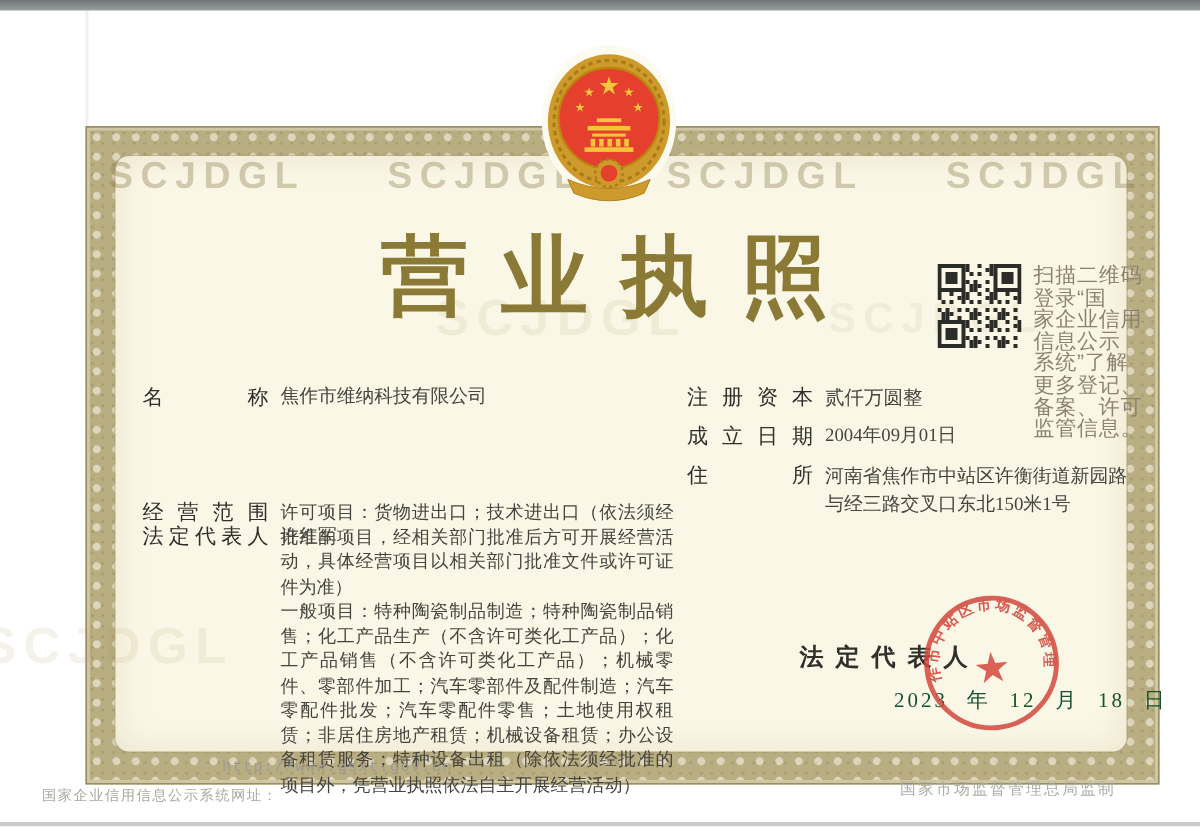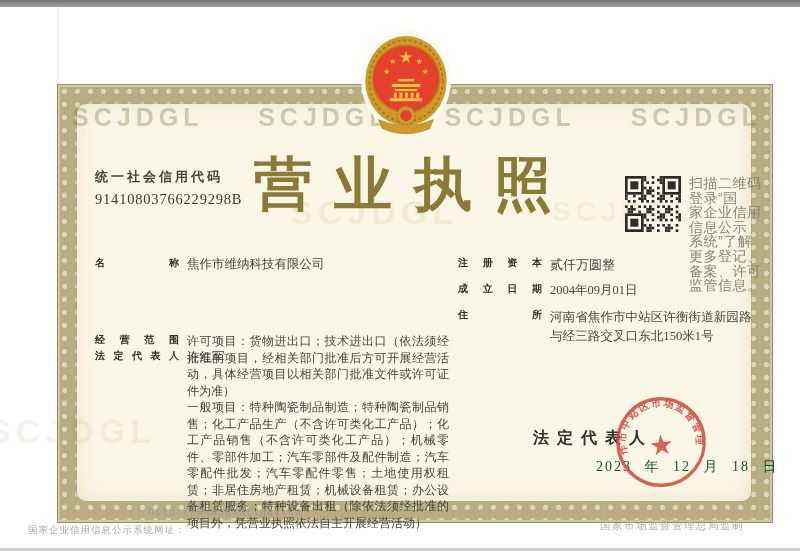--- a/index.html
+++ b/index.html
@@ -41,21 +41,21 @@
   .license-title{position:absolute;left:255px;top:146px;width:340px;text-align:center;z-index:5;
         font-family:"Liberation Serif","DejaVu Serif",serif;font-weight:900;font-size:58px;
         color:#8a7a35;letter-spacing:22px;transform:translateX(-11px);white-space:nowrap;}
 
   .qr-box{position:absolute;left:625px;top:176px;width:56px;height:56px;z-index:5;}
   .qr-box svg{width:56px;height:56px;display:block;}
   .qr-caption{position:absolute;left:689px;top:176px;width:74px;z-index:5;
         font-size:14px;line-height:14.6px;color:#8d8271;letter-spacing:0.5px;}
 
   .row{position:absolute;display:flex;z-index:5;}
-  .flabel{width:84px;flex:0 0 84px;font-size:10px;font-weight:700;color:#302f2b;
+  .flabel{width:84px;flex:0 0 84px;font-size:14px;font-weight:400;color:#302f2b;
         text-align:justify;text-align-last:justify;}
   .fvalue{margin-left:8px;font-family:"Liberation Serif","DejaVu Serif",serif;
         font-size:12.5px;color:#45443e;}
   .left-col{left:95px;width:360px;}
   .right-col{left:458px;width:305px;}
   .scope-val{width:262px;font-size:12px;line-height:16.5px;text-align:justify;}
   .scope-val p{margin:0;}
   .addr-val{width:214px;font-size:12.6px;line-height:19px;}
   .nowrapv{white-space:nowrap;}
 
@@ -119,24 +119,20 @@
         <rect x="55" y="61.5" width="3" height="5"></rect>
         <rect x="29" y="67" width="32" height="3"></rect>
       </g>
       <circle cx="45" cy="84" r="9" fill="#cf9a2c"></circle>
       <circle cx="45" cy="84" r="9" fill="none" stroke="#a87c16" stroke-width="1.5" stroke-dasharray="2 2"></circle>
       <circle cx="45" cy="84" r="5.5" fill="#e5402e"></circle>
       <path d="M18,88 Q45,100 72,88 L68,97 Q45,107 22,97 Z" fill="#cf9a2c" stroke="#a87c16" stroke-width="0.6"></path>
     </svg>
   </div>
 
-  <div class="credit-block">
-    <div class="credit-label">统一社会信用代码</div>
-    <div class="credit-value">91410803766229298B</div>
-  </div>
 
   <div class="license-title">营业执照</div>
 
   <div class="qr-box">
       <svg viewBox="0 0 21 21">
         <g fill="#2b2b28">
           <rect x="7" y="0" width="1" height="1"></rect>
           <rect x="10" y="0" width="1" height="1"></rect>
           <rect x="13" y="0" width="1" height="1"></rect>
           <rect x="7" y="1" width="1" height="1"></rect>

